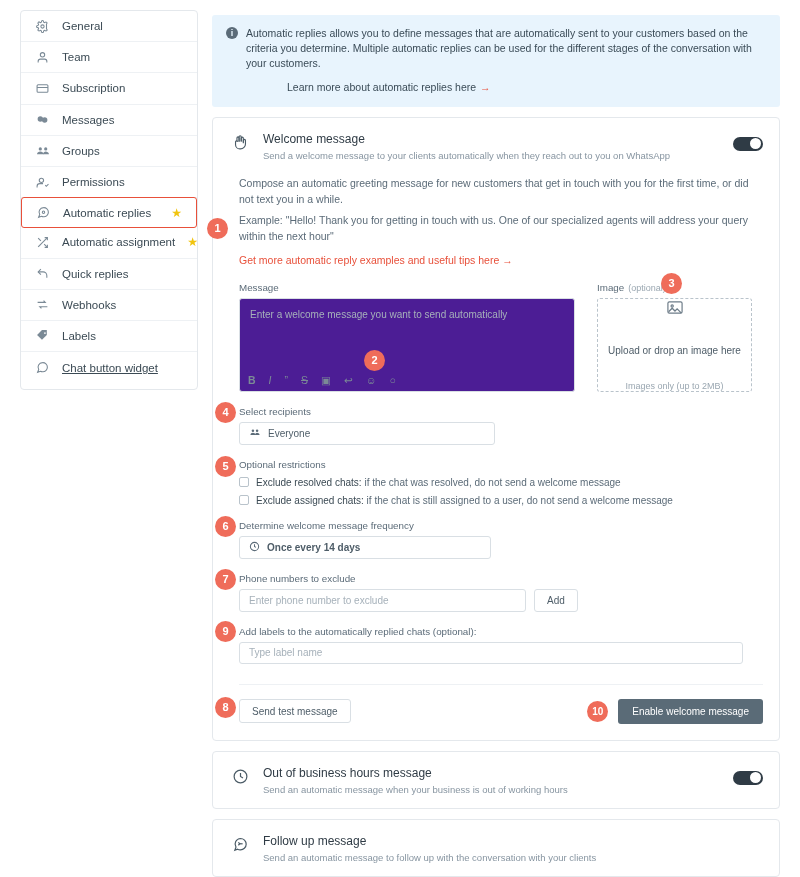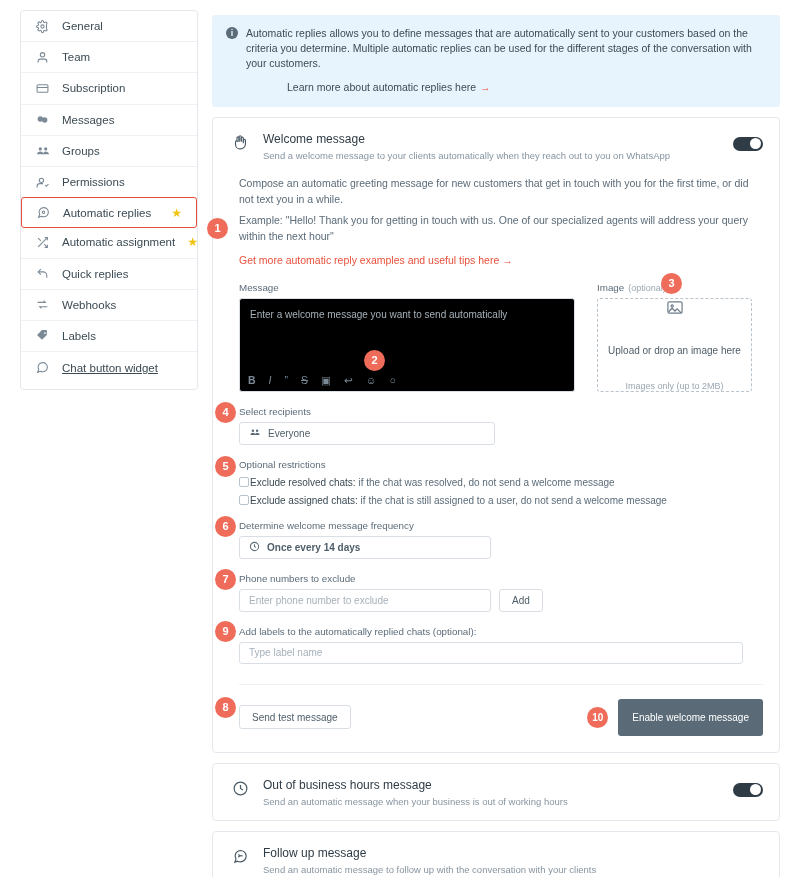--- a/index.html
+++ b/index.html
@@ -163,21 +163,21 @@
 
   .row-2 { display: flex; gap: 22px; margin-top: 14px; }
   .col-msg { flex: 1 1 auto; max-width: 336px; }
   .col-img { width: 155px; flex: 0 0 155px; }
 
   .editor {
     border: 1px solid #d9dfe4;
     border-radius: 3px;
     height: 94px;
     position: relative;
-    background: #000000;
+    background: #4c1d95;
   }
   .editor .ph {
     font-size: 10px;
     color: #a6b1ba;
     padding: 10px 10px;
   }
   .toolbar {
     position: absolute;
     bottom: 0; left: 0; right: 0;
     height: 22px;
@@ -214,27 +214,27 @@
     align-items: center;
     gap: 7px;
     padding: 0 9px;
     font-size: 10px;
     color: #4e5d68;
     background: #fff;
   }
   .input-box .ph { color: #a6b1ba; }
   .w-recip { width: 256px; }
   .w-freq  { width: 252px; }
-  .w-phone { width: 252px; text-align: center; }
+  .w-phone { width: 287px; text-align: center; }
   .w-label { width: 504px; }
 
   .check-row {
     display: flex;
     align-items: flex-start;
-    gap: 1px;
+    gap: 7px;
     margin-top: 7px;
     font-size: 10px;
     color: #5b6b78;
   }
   .chk {
     width: 10px; height: 10px;
     border: 1px solid #b9c3cb;
     border-radius: 2px;
     flex: 0 0 10px;
   }
@@ -266,21 +266,21 @@
     height: 24px;
     padding: 0 12px;
     font-size: 10px;
     color: #4e5d68;
     background: #fff;
     display: flex; align-items: center; text-align: right;
   }
   .btn-primary {
     border: none;
     border-radius: 3px;
-    height: 37px;
+    height: 25px;
     padding: 0 14px;
     font-size: 10px;
     color: #fff;
     background: #5a6b77;
     display: flex; align-items: center;
   }
 
   
   .badge {
     position: absolute;

